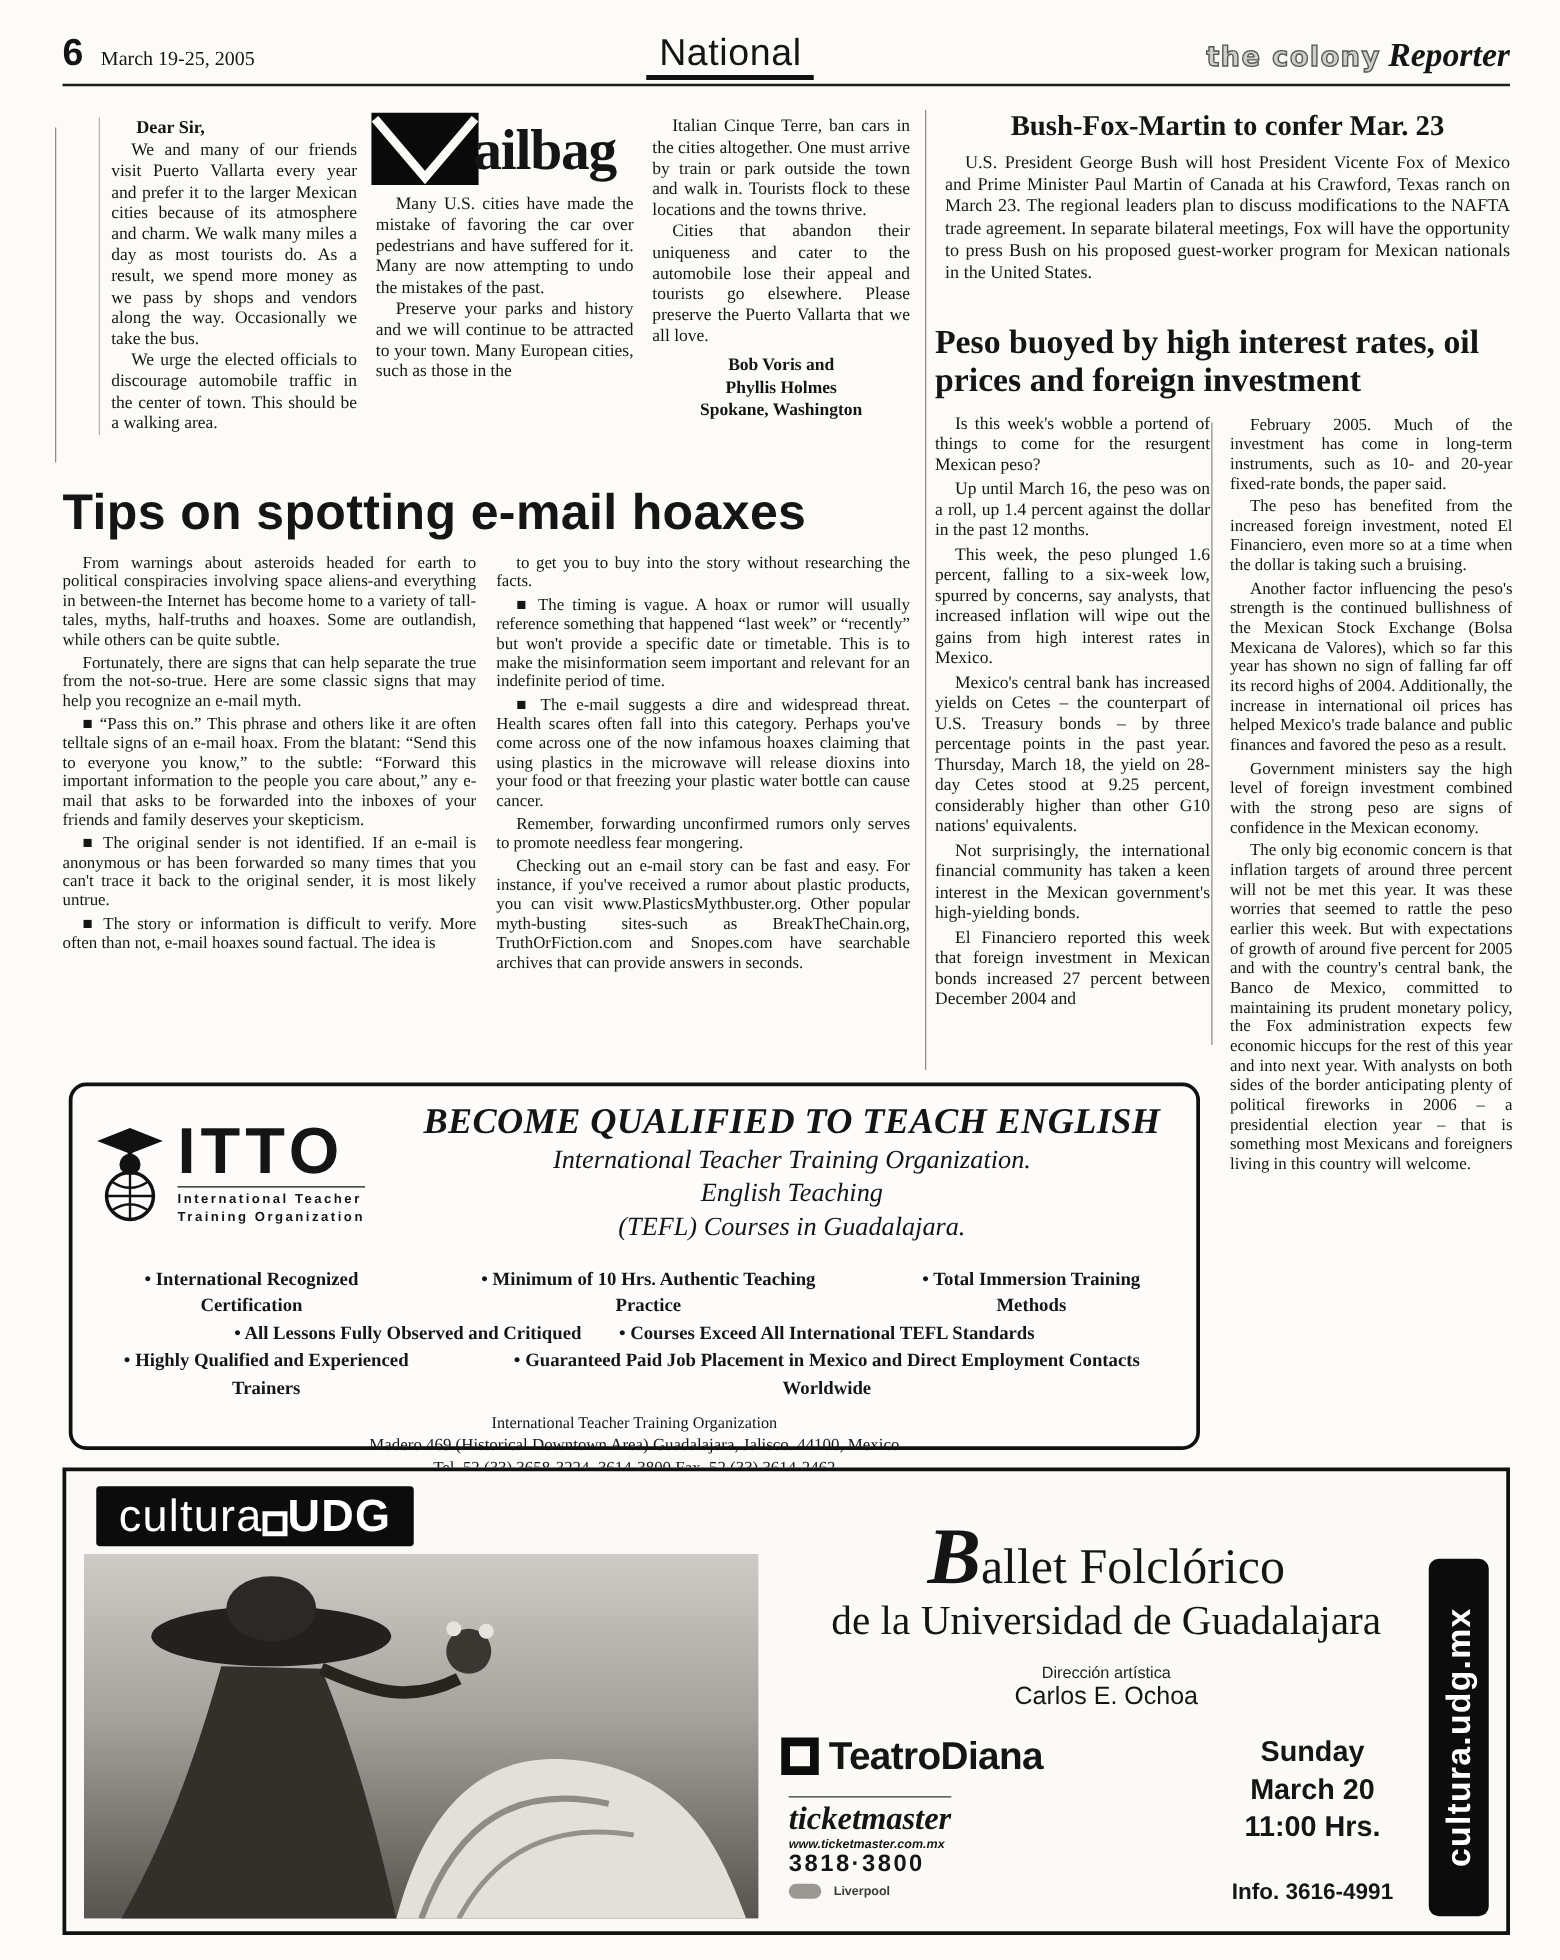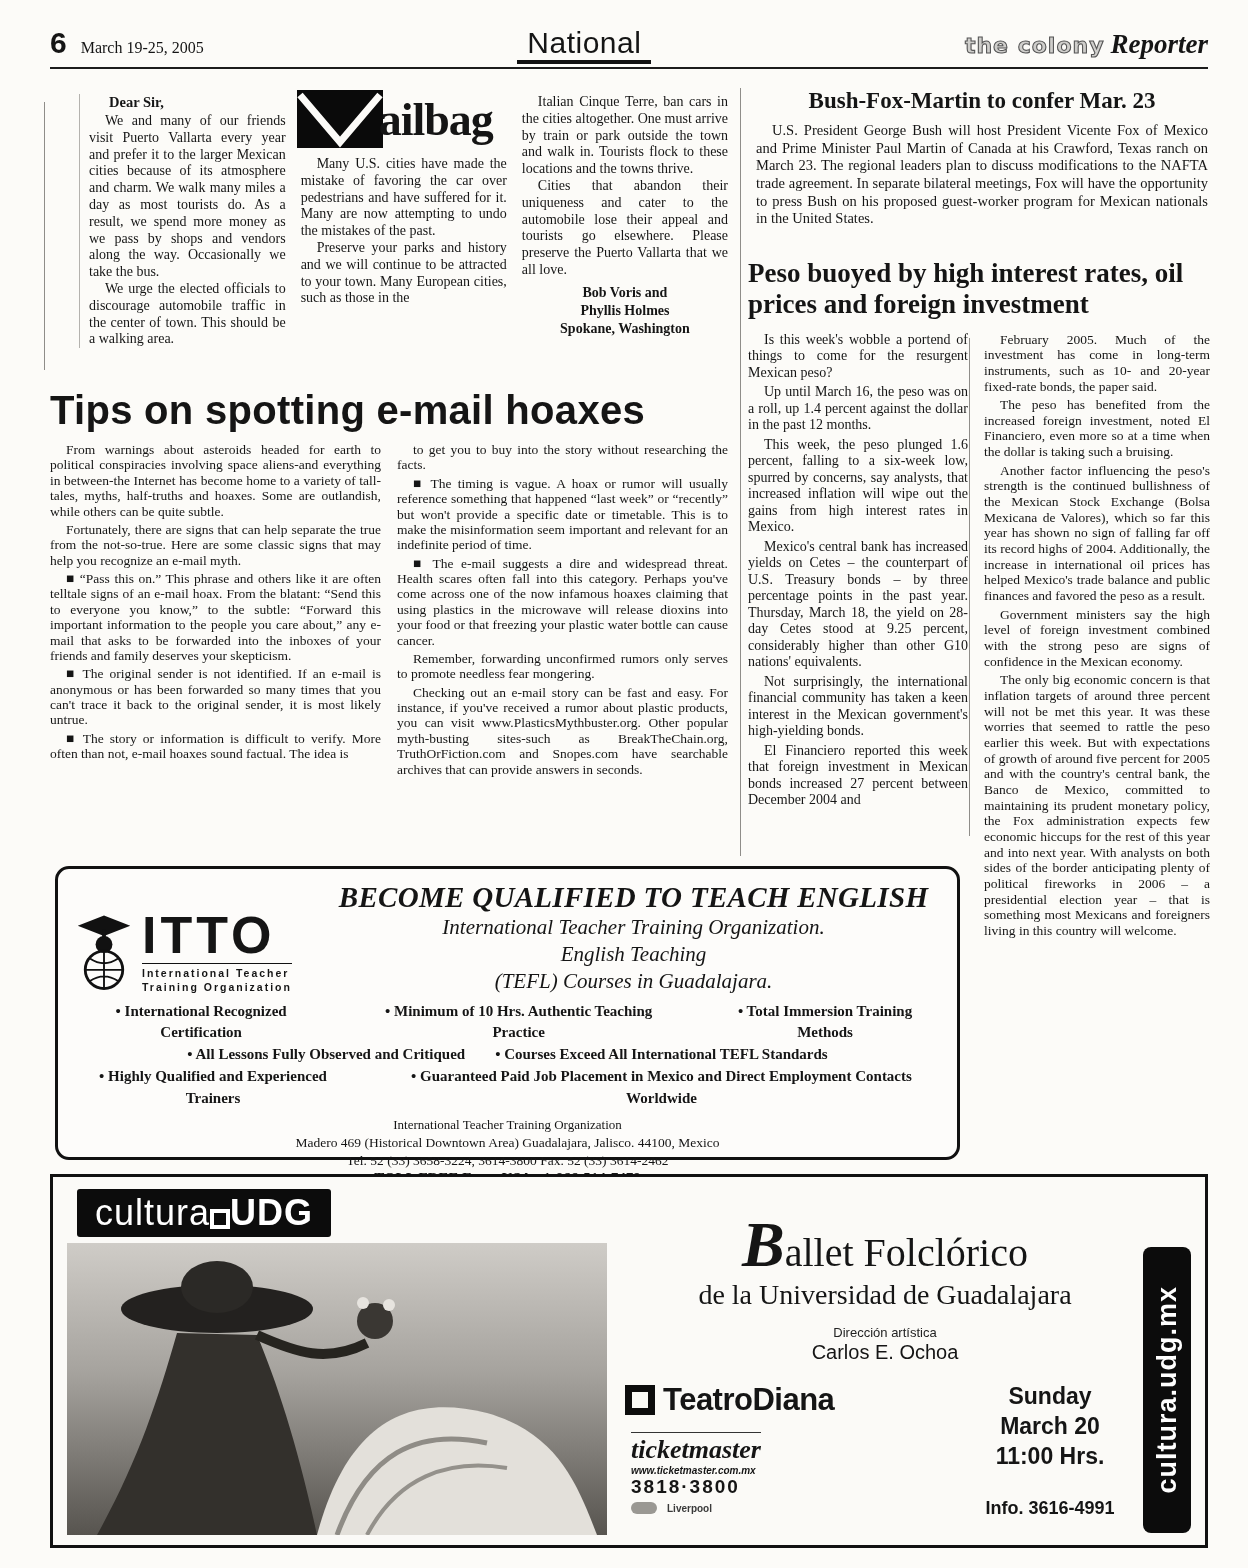--- a/index.html
+++ b/index.html
@@ -72,28 +72,28 @@
   .tips-cols { display:flex; gap:16px; }
   .t-col { width:331px; }
   .t-col .body { font-size:13.5px; line-height:1.14; margin-bottom:3px; }
 
   
   .itto {
     left:55px; top:866px; width:905px; height:294px;
     border:3px solid #111; border-radius:14px; background:#fdfcfa; padding:10px 16px 8px;
   }
   .itto-top { display:flex; }
-  .itto-logo { width:252px; display:flex; gap:8px; align-items:flex-end; padding-top:4px; }
+  .itto-logo { width:252px; display:flex; gap:8px; align-items:center; padding-top:4px; }
   .itto-lettering { display:flex; flex-direction:column; }
   .itto-name { font-family:"Liberation Sans",sans-serif; font-weight:800; font-size:52px; letter-spacing:4px; line-height:.95; }
   .itto-sub { font-family:"Liberation Sans",sans-serif; font-weight:700; font-size:10.5px; letter-spacing:2px; line-height:1.35; border-top:1.5px solid #111; margin-top:3px; padding-top:2px; }
   .itto-center { flex:1; text-align:center; padding-top:2px;font-style:italic; }
   .itto-head { font-size:29px; font-weight:700; letter-spacing:.3px; }
   .itto-line { font-size:21px; line-height:1.28; }
-  .itto-bullets { text-align:center; margin-top:6px; }
+  .itto-bullets { text-align:center; margin-top:19px; }
   .bullet-row { display:flex; justify-content:center; gap:30px; font-weight:700; font-size:15px; line-height:1.45; }
   .bullet-row span::before { content:"• "; }
   .itto-footer { text-align:center; margin-top:8px; line-height:1.3; }
   .f-org { font-size:13px; }
   .f-addr, .f-phone { font-size:13.5px; }
   .f-toll { font-size:15px; font-weight:700; }
   .f-webrow { display:flex; justify-content:center; gap:46px; font-size:13.5px; }
 
   
   .udg { left:50px; top:1174px; width:1158px; height:374px; border:3px solid #111; background:#fbfaf7; overflow:hidden; }
@@ -102,21 +102,21 @@
     background:#0c0c0c; color:#fff; display:flex; align-items:center; border-radius:3px;
   }
   .cultura-word { font-family:"Liberation Sans",sans-serif; font-size:36px; letter-spacing:1px; }
   .udg-square { width:20px; height:20px; border:4px solid #fff; margin-top:12px; }
   .udg-word { font-family:"Liberation Sans",sans-serif; font-weight:700; font-size:36px; letter-spacing:1px; }
   .photo { position:absolute; left:14px; top:66px; width:540px; height:292px; overflow:hidden; }
   .udg-right { position:absolute; left:572px; top:36px; width:520px; text-align:center; }
   .ballet-title { line-height:1; }
   .b-init { font-style:italic; font-size:64px; font-weight:700; }
   .b-rest { font-size:40px; }
-  .udg-sub { font-size:28px; margin-top:2px; }
+  .udg-sub { font-size:33px; margin-top:2px; }
   .dir-label { font-family:"Liberation Sans",sans-serif; font-size:13px; margin-top:14px; color:#222; }
   .dir-name { font-family:"Liberation Sans",sans-serif; font-size:20px; margin-top:1px; }
   .udg-row { display:flex; justify-content:space-between; margin-top:18px; text-align:left; }
   .venue-stack { width:300px; }
   .venue { display:flex; align-items:center; gap:8px; }
   .venue-icon { width:30px; height:30px; border:7px solid #0d0d0d; }
   .venue-name { font-family:"Liberation Sans",sans-serif; font-weight:700; font-size:31px; letter-spacing:-.5px; }
   .tm-block { margin-top:14px; padding-left:6px; }
   .tm-name { font-style:italic; font-weight:700; font-size:26px; font-family:"Liberation Serif",serif; border-top:1px solid #333; display:inline-block; padding-top:2px; }
   .tm-web { font-family:"Liberation Sans",sans-serif; font-weight:700; font-style:italic; font-size:10px; }

